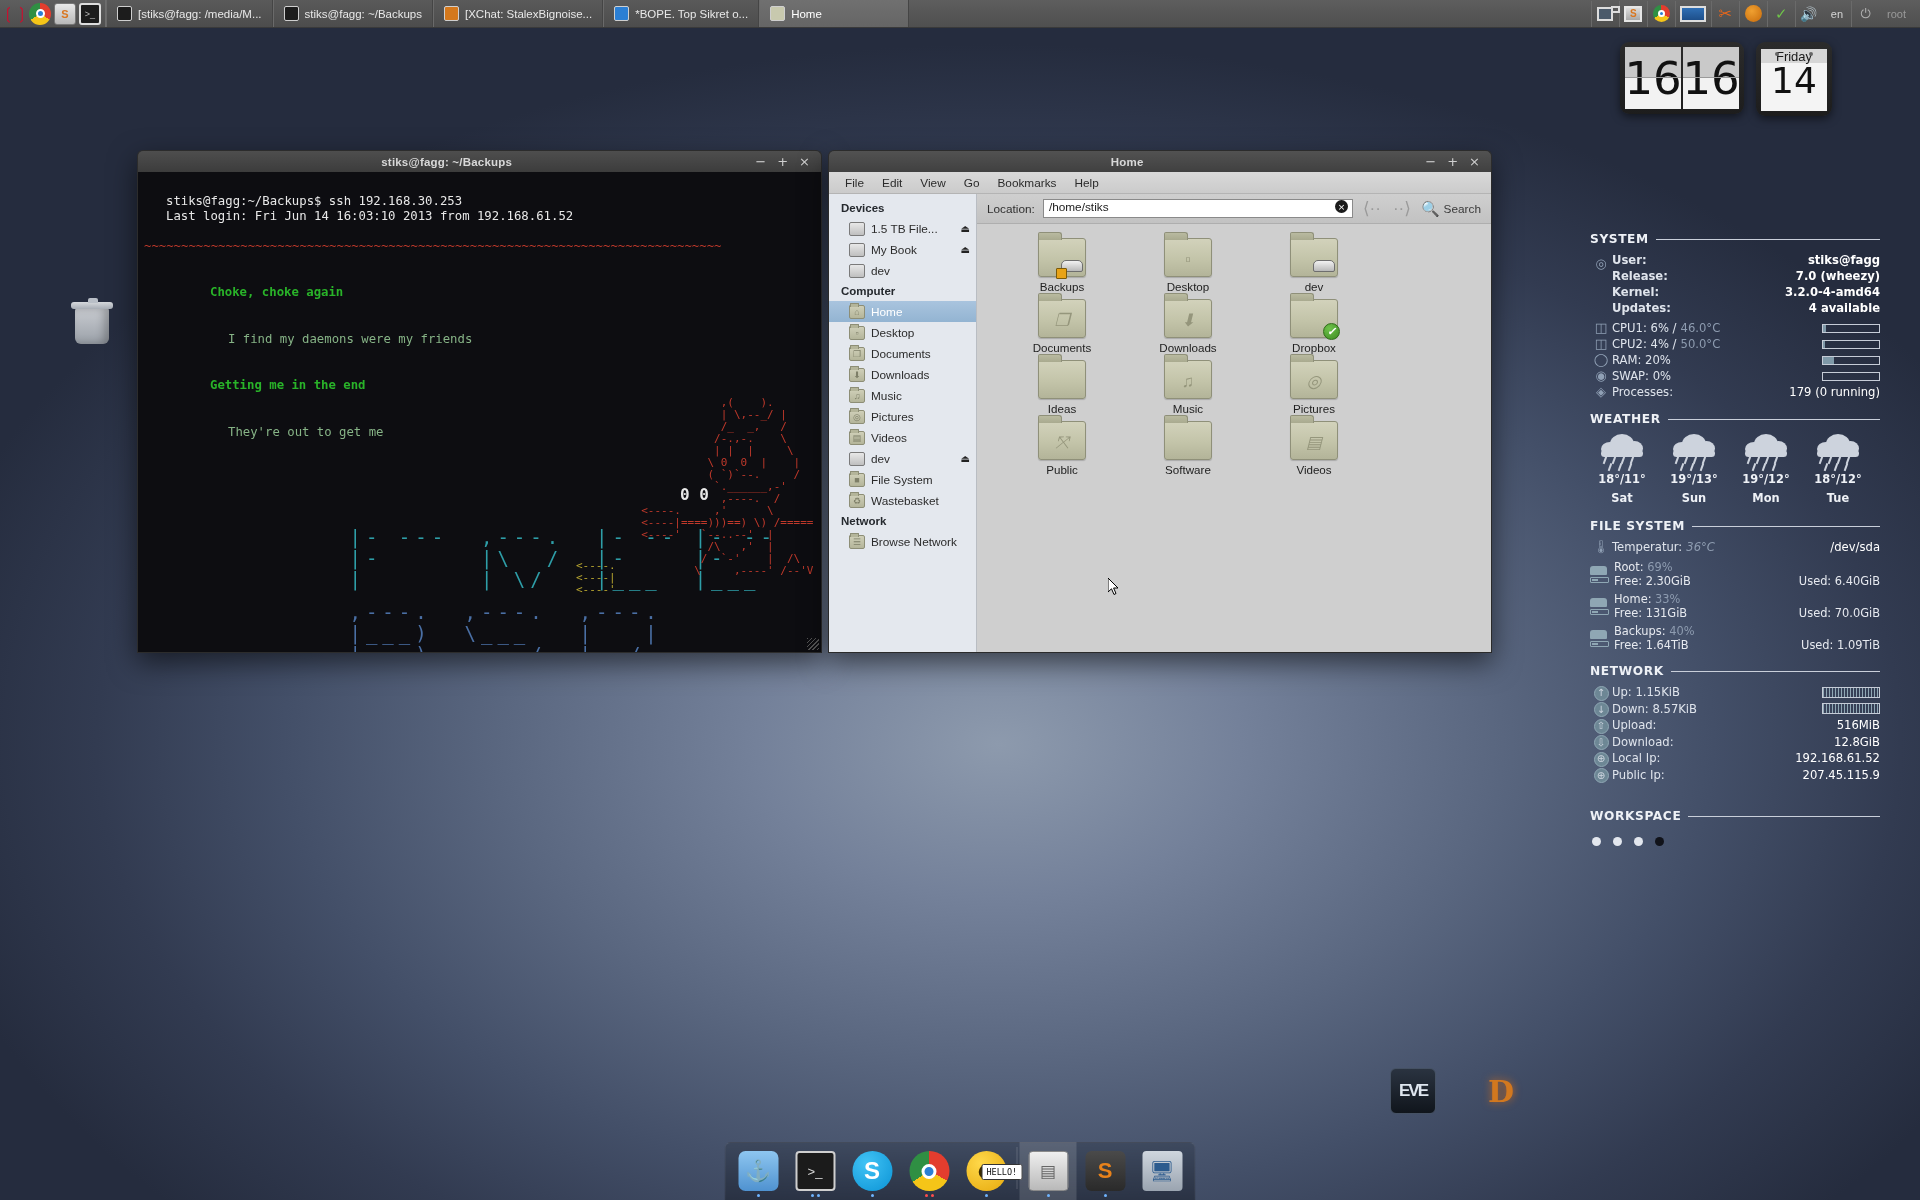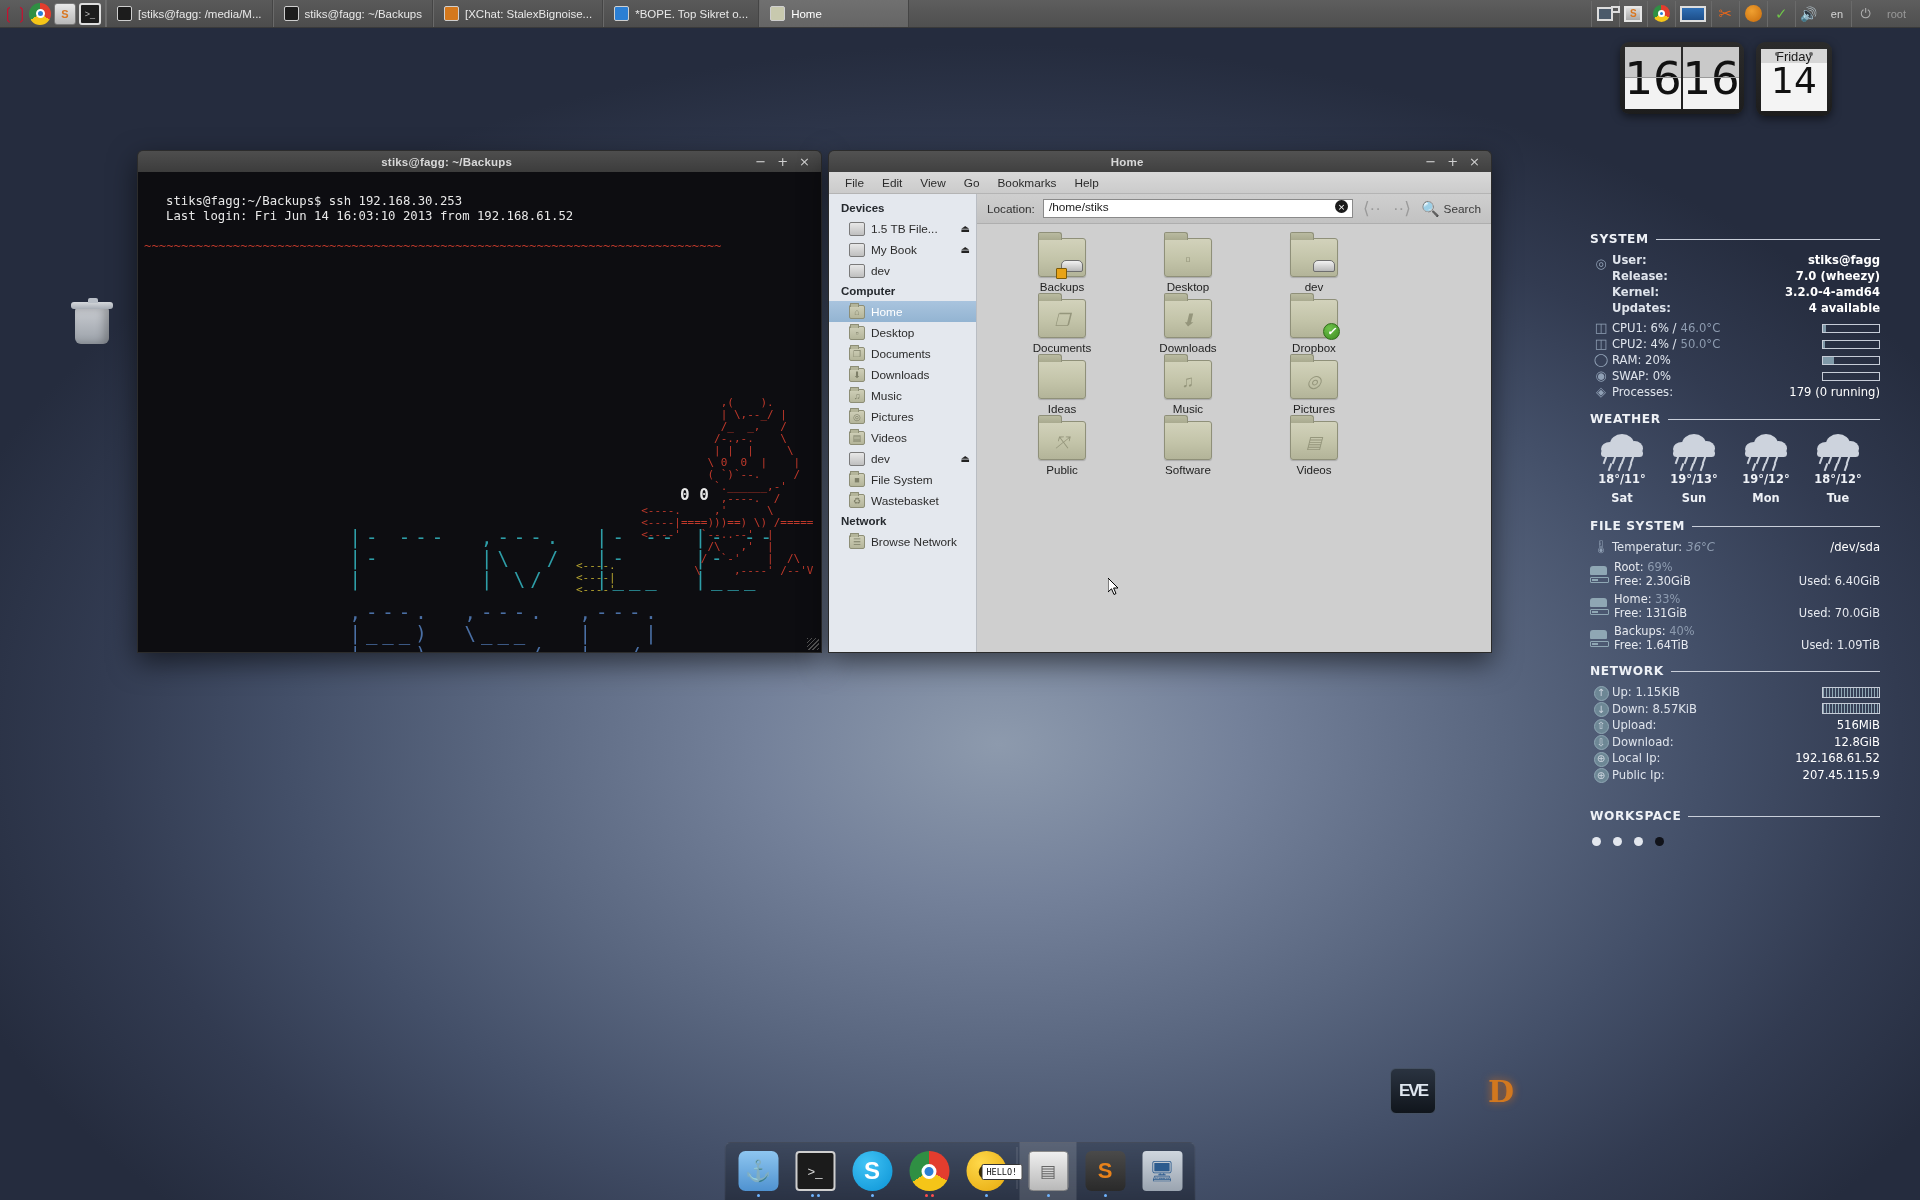--- a/index.html
+++ b/index.html
@@ -304,20 +304,26 @@
     <div class="wbtns">
       <span class="wbtn">−</span>
       <span class="wbtn">+</span>
       <span class="wbtn">×</span>
     </div>
   </div>
   <div class="termbody">
 <span class="twhite">stiks@fagg:~/Backups$ ssh 192.168.30.253</span>
 <span class="twhite">Last login: Fri Jun 14 16:03:10 2013 from 192.168.61.52</span>
 <span class="tred" style="display:block;margin-top:14px;">~~~~~~~~~~~~~~~~~~~~~~~~~~~~~~~~~~~~~~~~~~~~~~~~~~~~~~~~~~~~~~~~~~~~~~~~~~~~~~</span>
+    <div style="position:absolute;left:72px;top:82px;">
+      <div class="tgreen">Choke, choke again</div>
+      <div class="tgreen2" style="margin-left:18px;">I find my daemons were my friends</div>
+      <div class="tgreen">Getting me in the end</div>
+      <div class="tgreen2" style="margin-left:18px;">They're out to get me</div>
+    </div>
     <div class="tcyan" style="position:absolute;left:195px;top:355px;font-size:19px;line-height:21px;letter-spacing:5px;" id="asciiFree"> |- ---  ,---.  |- -- |- --
  |-      |\  /  |-    |-   
  |       | \/   |___  |___ </div>
     <div class="tblue" style="position:absolute;left:195px;top:430px;font-size:19px;line-height:21px;letter-spacing:5px;" id="asciiBsd"> ,---.  ,---.  ,---. 
  |___)  \___   |   | 
  |___)  ,___/  |__/  </div>
     <div class="tred" style="position:absolute;left:490px;top:225px;font-size:11px;line-height:12px;" id="daemonArt">              ,(    ).
               | \,--_/ |
               /_  _,   /
              /-.,-.    \

